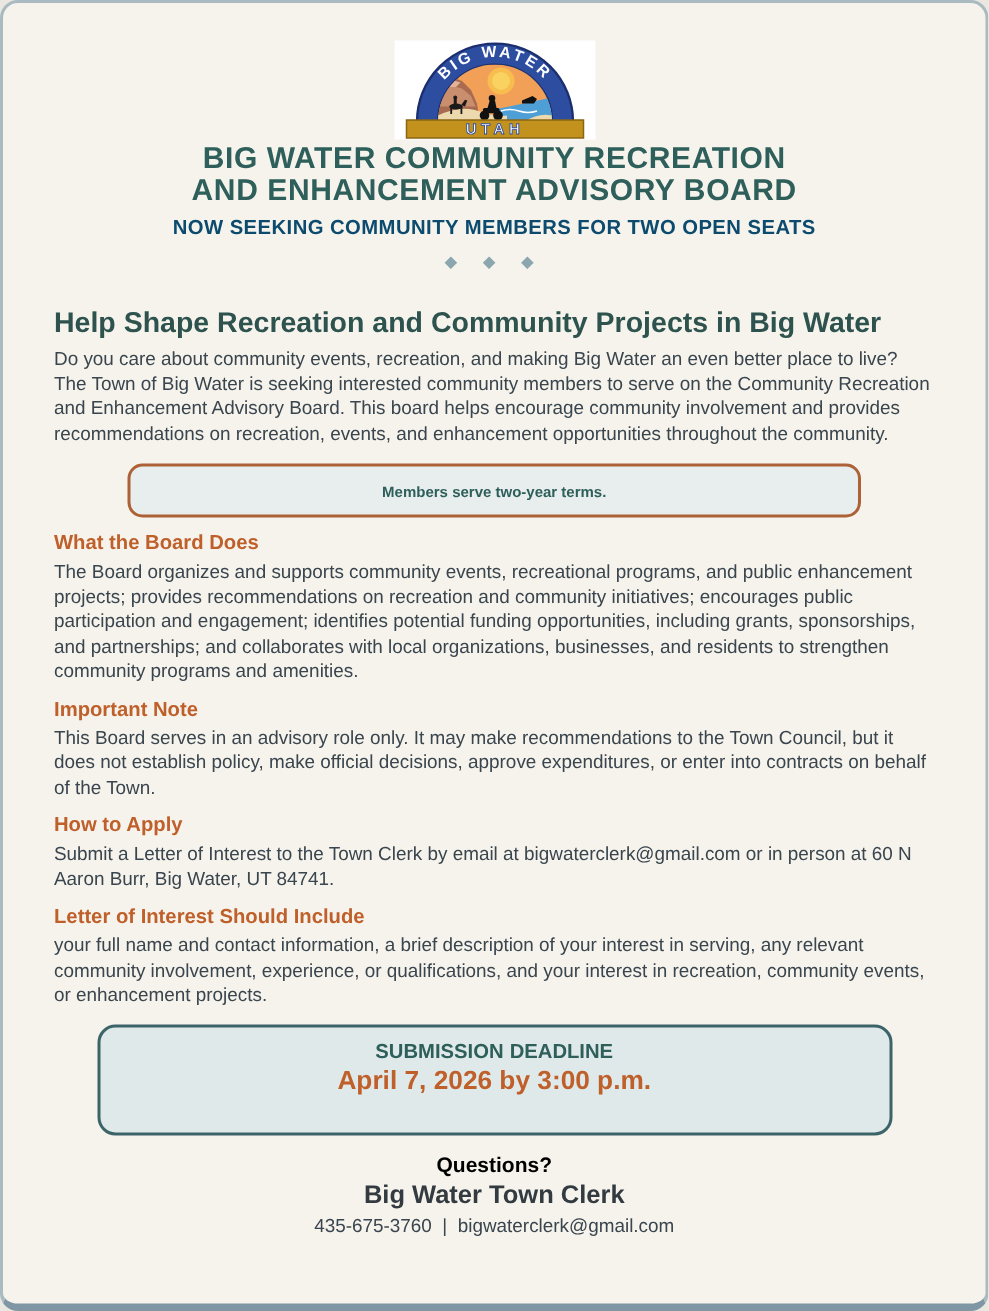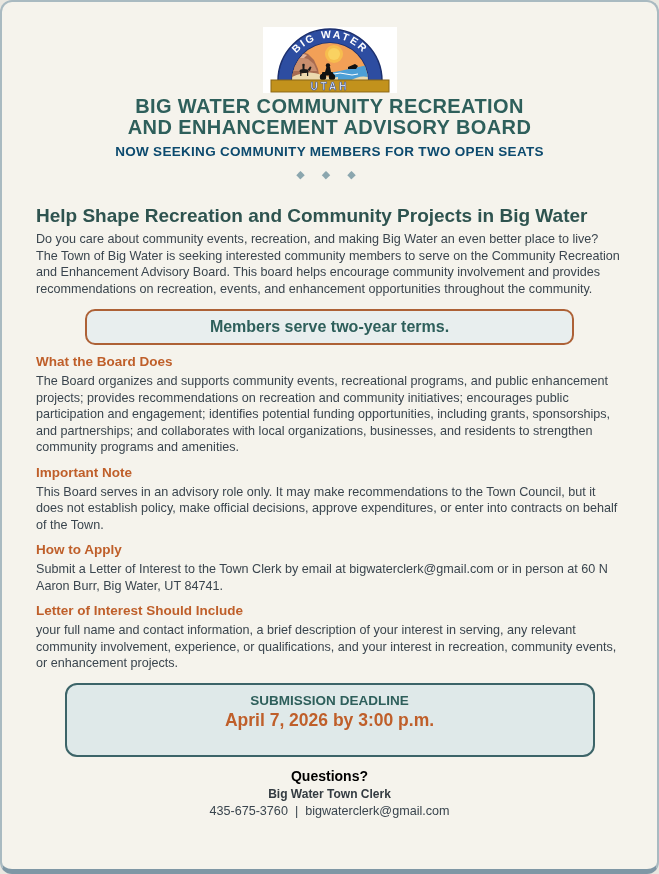--- a/index.html
+++ b/index.html
@@ -37,37 +37,37 @@
   }
   .body-text{
     margin-top:4px;
     font-size:12.6px;line-height:16.5px;color:#3a454e;
   }
   .term-box{
     margin:12px auto 0 auto;width:489px;
     background:#e8eeee;border:2px solid #ad6136;border-radius:10px;
     padding:7px 10px;text-align:center;
   }
-  .term-box span{color:#2e5f5b;font-weight:bold;font-size:16px;}
+  .term-box span{color:#2e5f5b;font-weight:bold;font-size:10px;}
   .sec-heading{
     margin-top:9px;
     color:#bf5f2a;font-weight:bold;font-size:13.5px;
   }
   .deadline-box{
     margin:11px auto 0 auto;width:530px;
     background:#dfe9e9;border:2px solid #3c6468;border-radius:12px;
     padding:8px 10px 24px 10px;text-align:center;
   }
   .deadline-label{color:#2e5f5b;font-size:13.5px;}
   .deadline-label .b{font-weight:bold;}
   .deadline-label .r{font-weight:600;margin-left:4px;}
   .deadline-date{margin-top:2px;color:#bf5f2a;font-weight:bold;font-size:17.5px;}
   .footer{margin-top:11px;text-align:center;}
   .questions{color:#000000;font-weight:bold;font-size:14px;}
-  .contact-name{margin-top:3px;color:#333b41;font-weight:bold;font-size:12px;}
+  .contact-name{margin-top:3px;color:#333b41;font-weight:bold;font-size:17px;}
   .contact-line{margin-top:3px;font-size:12.6px;color:#3a454e;}
   .contact-line .sep{margin:0 7px;}
 </style>
 </head>
 <body>
 
 <div class="flyer">
   <div class="content">
 
     <div class="logo-row">

